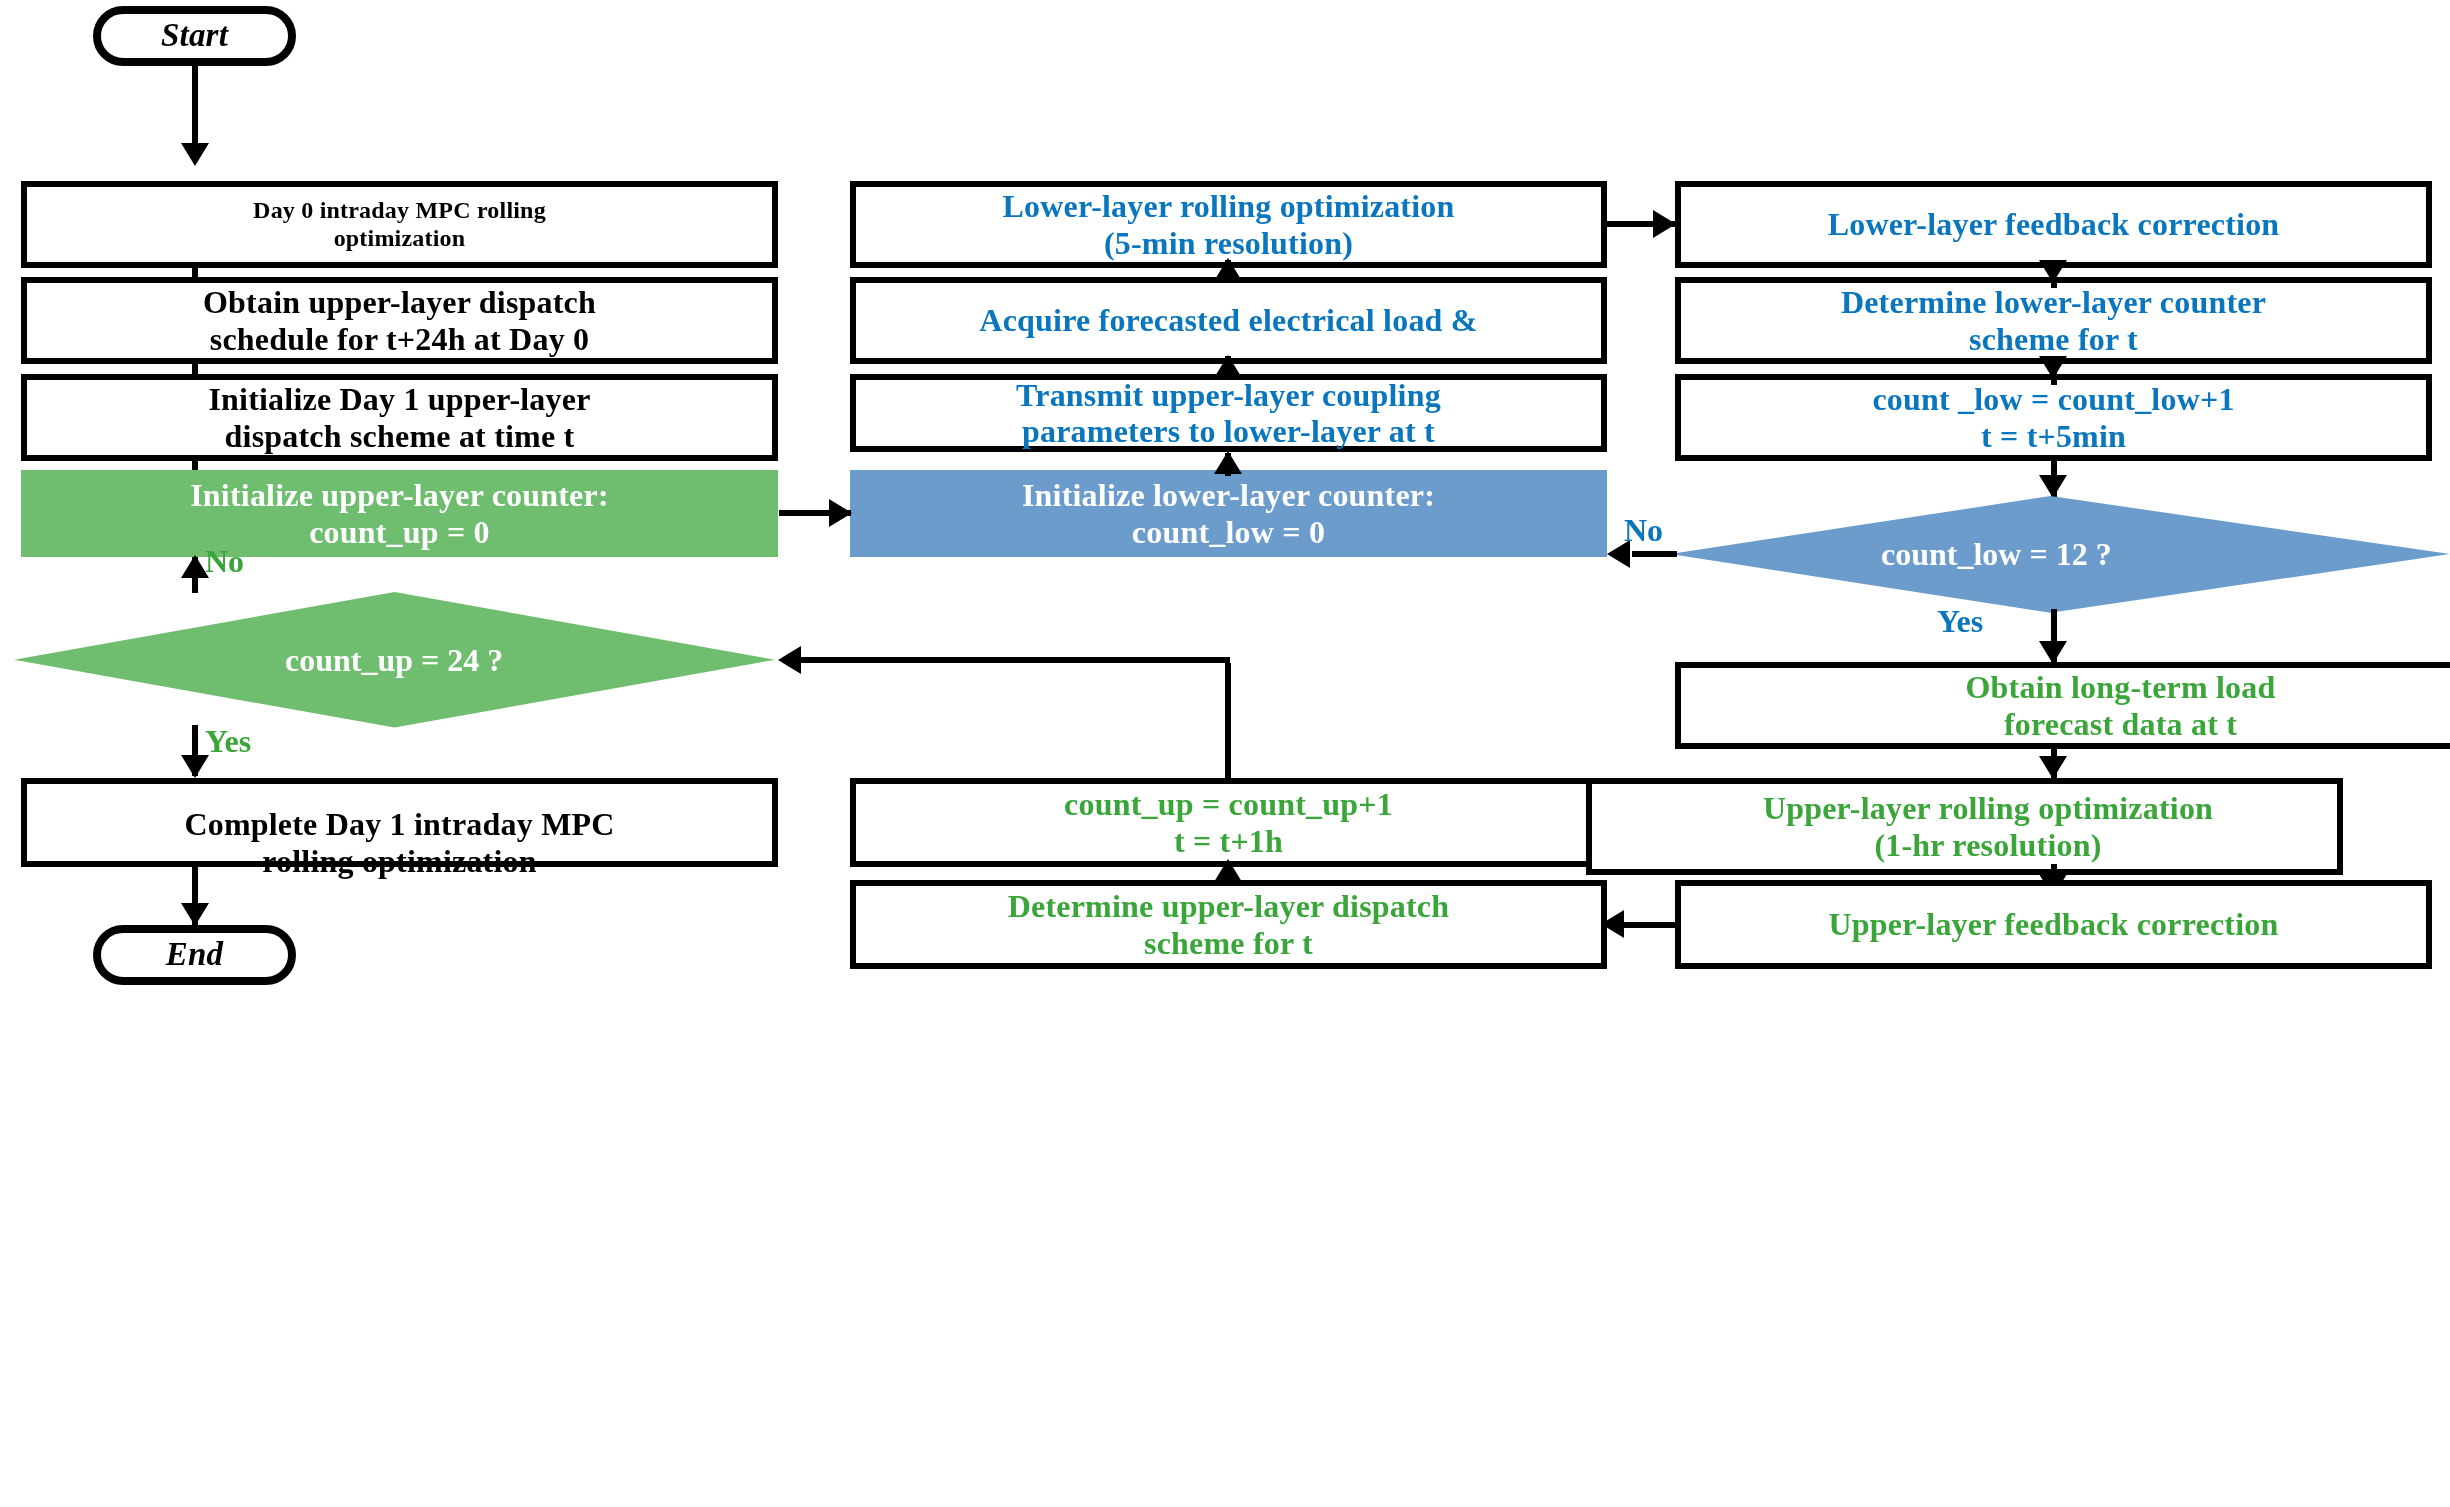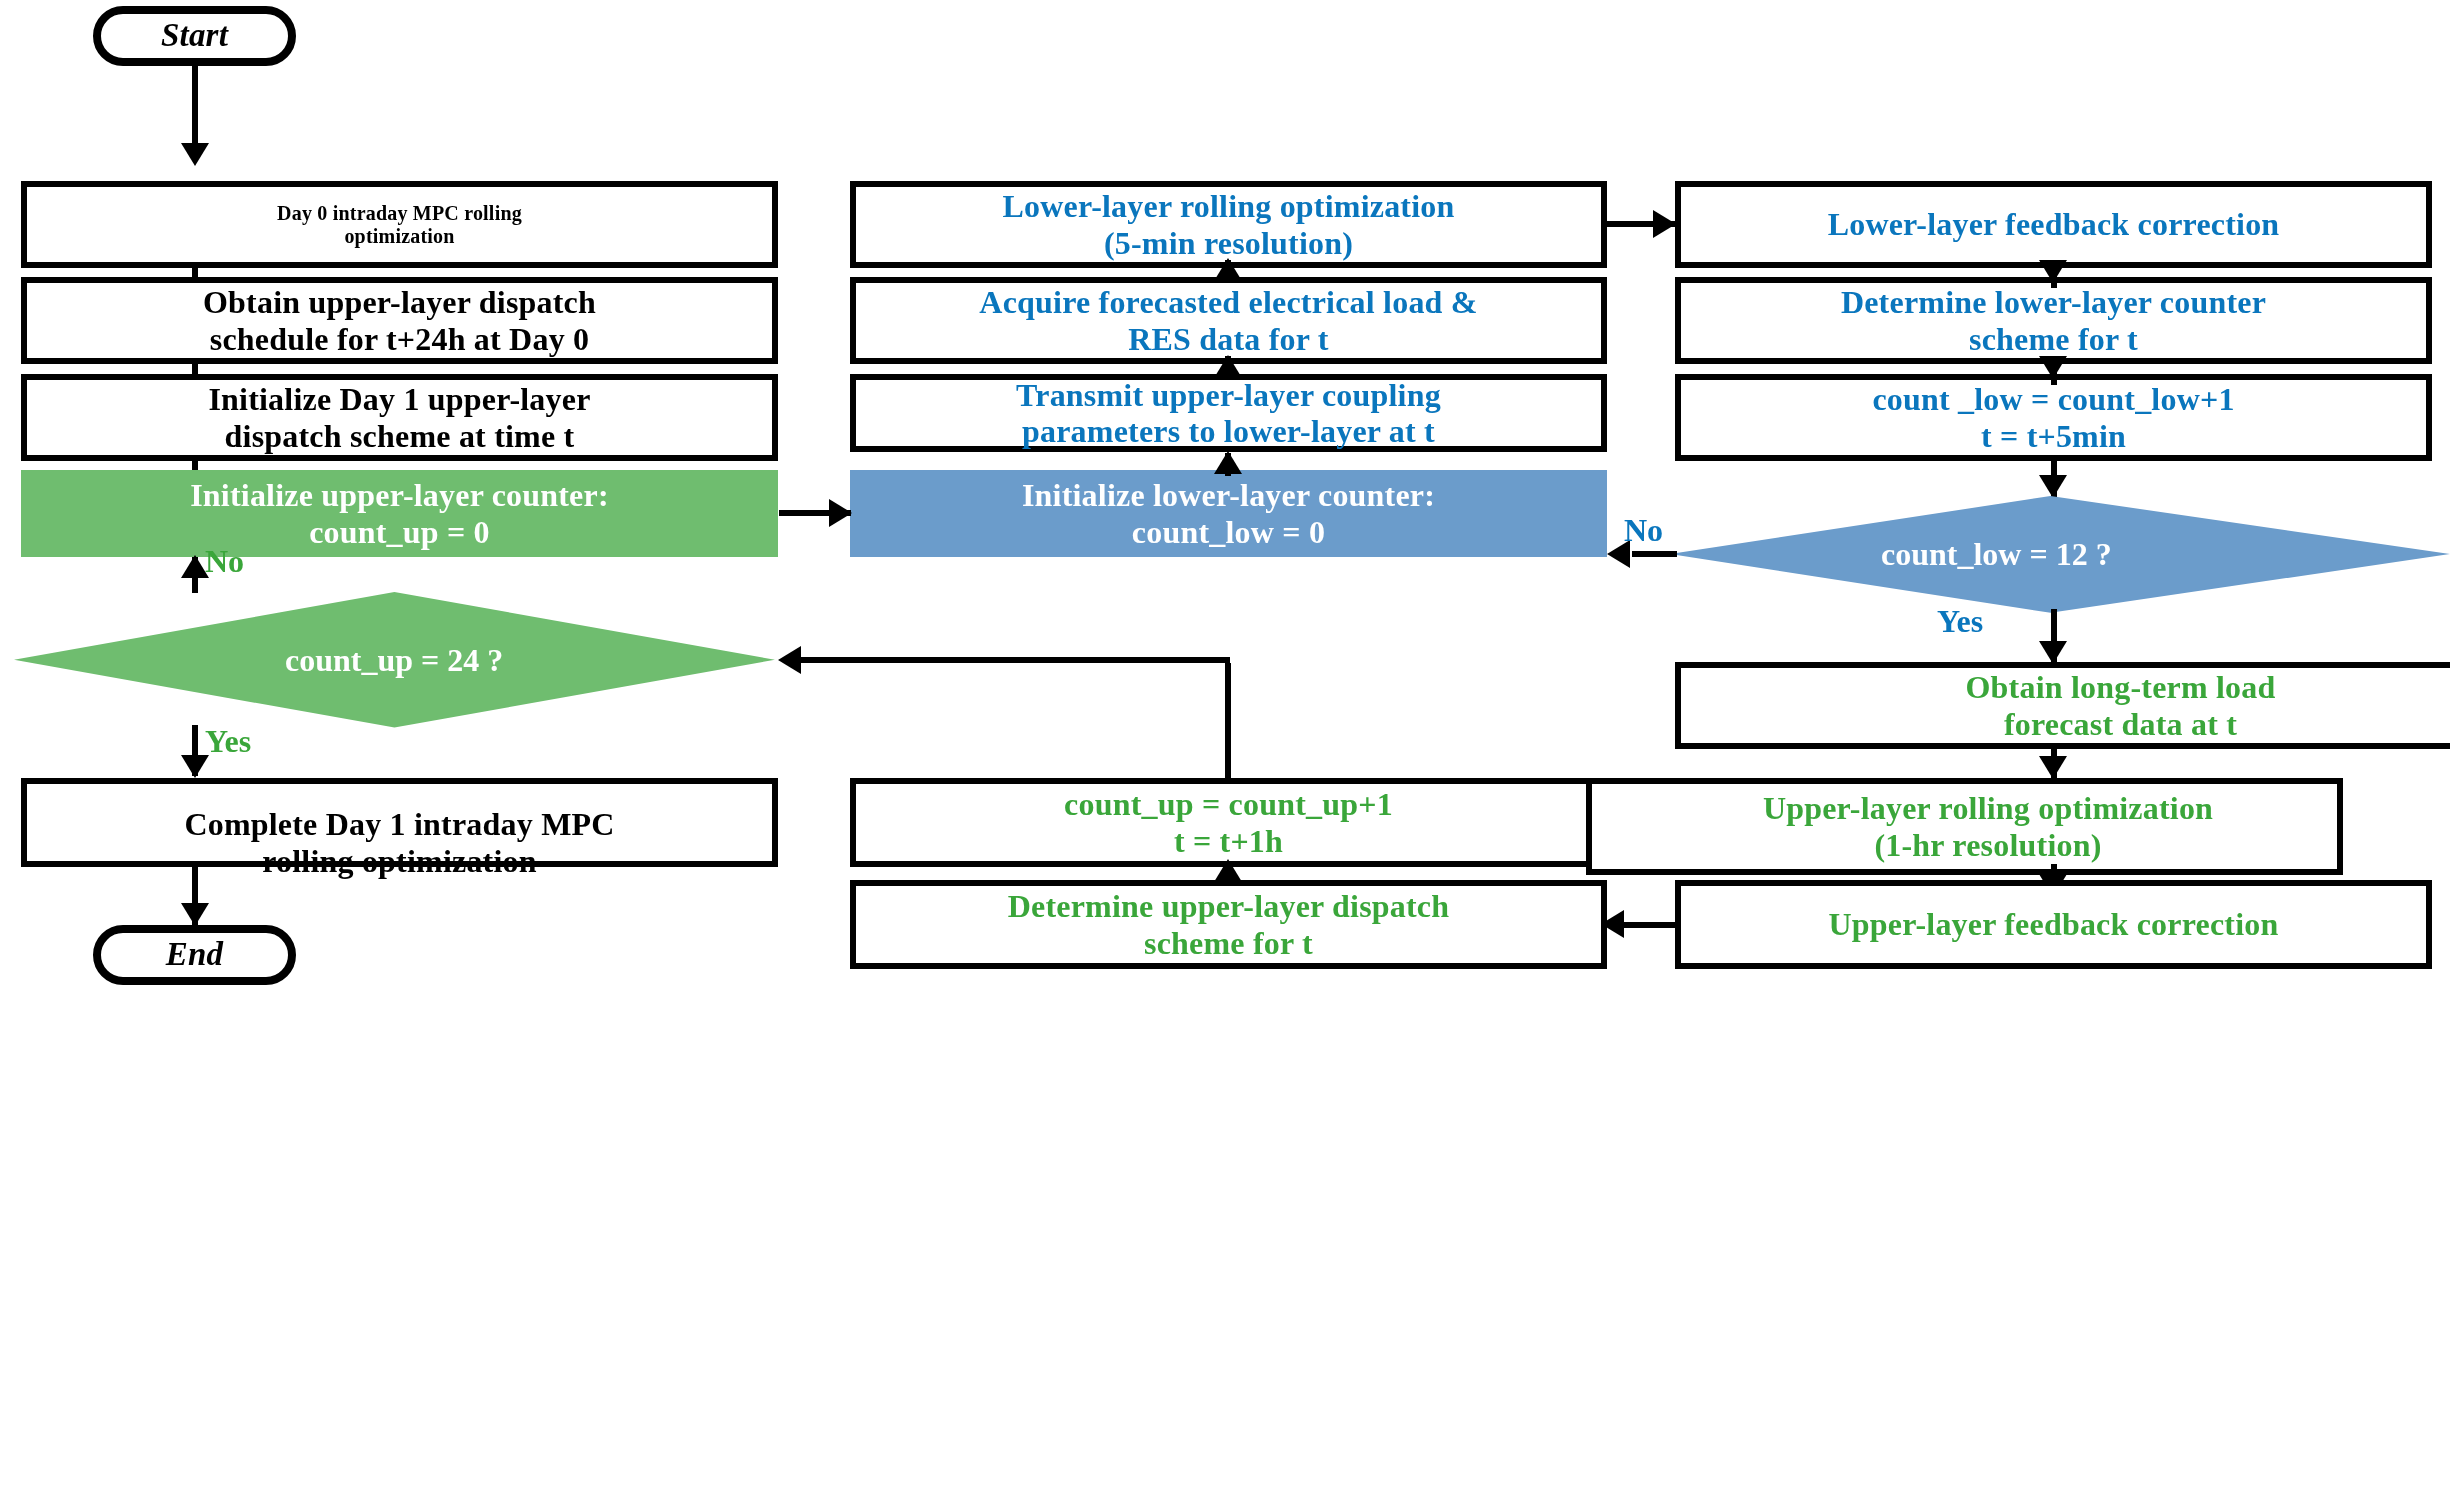--- a/index.html
+++ b/index.html
@@ -49,21 +49,21 @@
 
 <div id="stage">
 
   <div class="node term" style="left:93px;top:6px;width:203px;height:60px;">
     <span class="lbl t-black italic" style="font-size:33px;">Start</span>
   </div>
   <div class="ln v" style="left:192px;top:66px;width:6px;height:90px;"></div>
   <div class="arw arw-d" style="left:181px;top:143px;"></div>
 
   <div class="node proc" style="left:21px;top:181px;width:757px;height:87px;">
-    <span style="font-size:20px;font-weight:bold;line-height:1.16;">
+    <span style="font-size:24px;font-weight:bold;line-height:1.16;">
       <span class="lbl t-black">Day 0 intraday MPC rolling</span>
       <span class="lbl t-black">optimization</span>
     </span>
   </div>
   <div class="ln v" style="left:192px;top:268px;width:6px;height:54px;"></div>
   <div class="arw arw-d" style="left:181px;top:301px;"></div>
 
   <div class="node proc" style="left:21px;top:277px;width:757px;height:87px;">
     <span style="font-size:32px;font-weight:bold;line-height:1.16;">
       <span class="lbl t-black">Obtain upper-layer dispatch</span>
@@ -122,21 +122,20 @@
   <div class="node proc" style="left:850px;top:181px;width:757px;height:87px;">
     <span style="font-size:32px;font-weight:bold;line-height:1.16;">
       <span class="lbl t-blue">Lower-layer rolling optimization</span>
       <span class="lbl t-blue">(5-min resolution)</span>
     </span>
   </div>
 
   <div class="node proc" style="left:850px;top:277px;width:757px;height:87px;">
     <span style="font-size:32px;font-weight:bold;line-height:1.16;">
       <span class="lbl t-blue">Acquire forecasted electrical load &amp;</span>
-      <span class="lbl t-blue">RES data for t</span>
     </span>
   </div>
   <div class="ln v" style="left:1225px;top:260px;width:6px;height:22.6px;"></div>
   <div class="arw arw-u" style="left:1214px;top:258px;"></div>
 
   <div class="node proc" style="left:850px;top:374px;width:757px;height:78px;">
     <span style="font-size:32px;font-weight:bold;line-height:1.16;">
       <span class="lbl t-blue">Transmit upper-layer coupling</span>
       <span class="lbl t-blue">parameters to lower-layer at t</span>
     </span>

